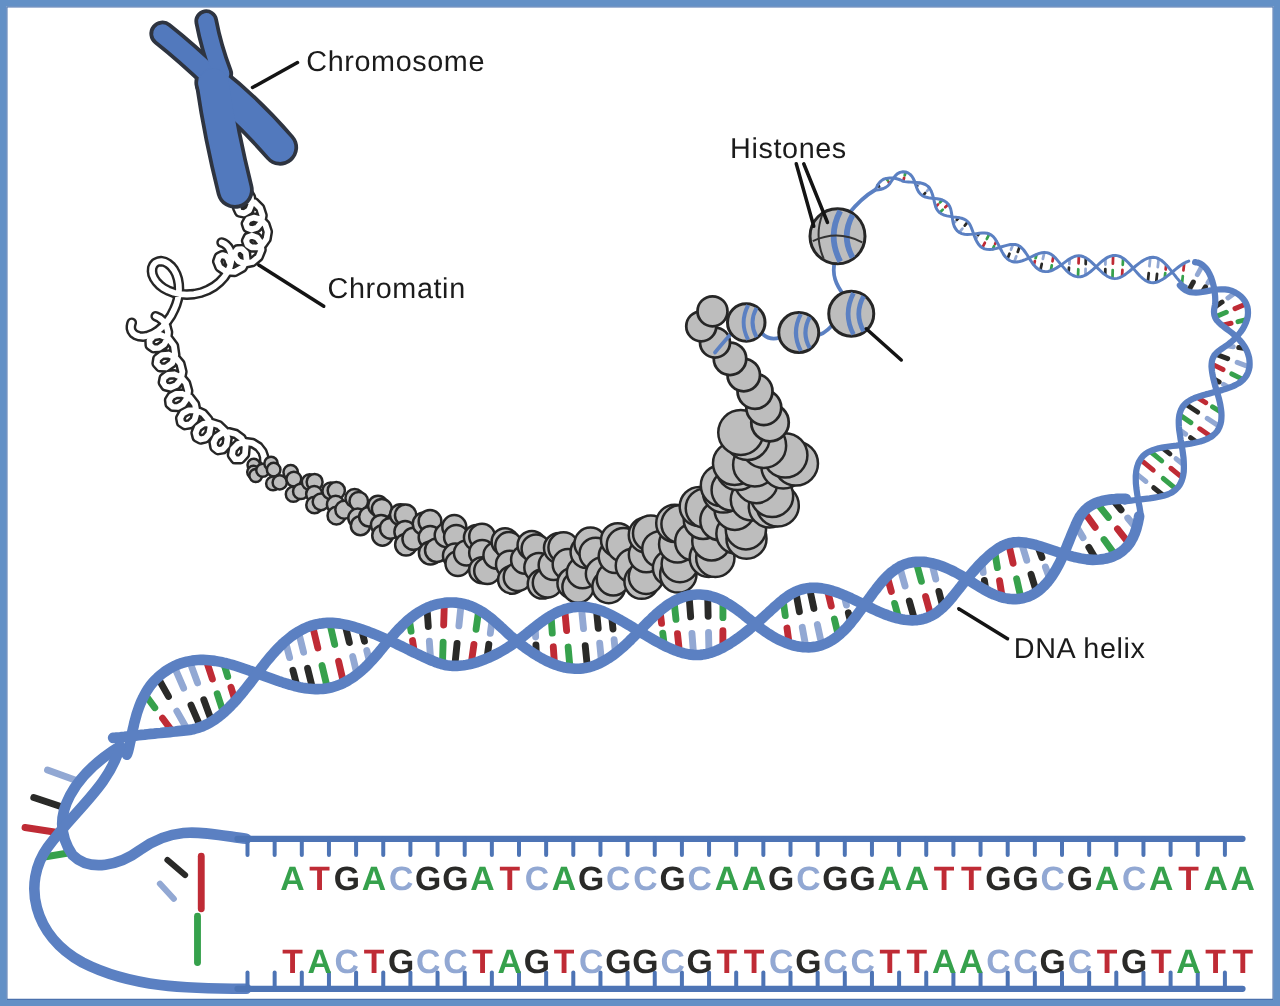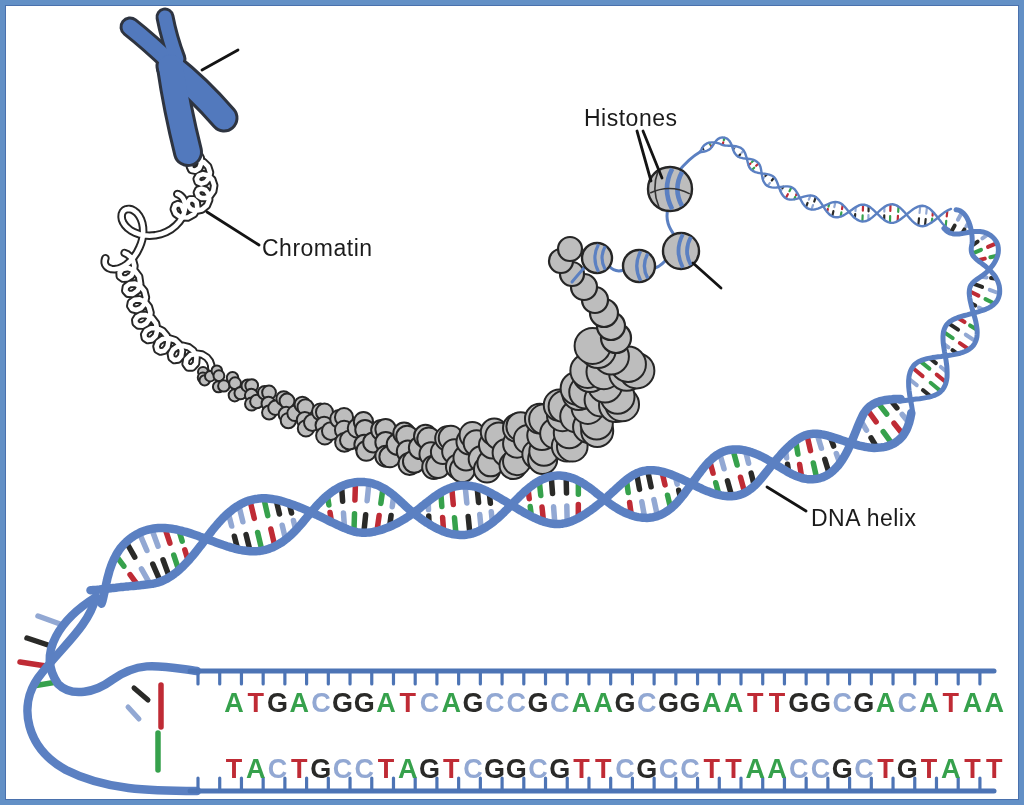--- a/index.html
+++ b/index.html
@@ -2,21 +2,21 @@
 <html><head>
 <meta charset="utf-8">
 <style>
   html,body{margin:0;padding:0;background:#ffffff;}
   #stage{position:relative;width:1024px;height:805px;box-sizing:border-box;
          border:5px solid #6390c6;box-shadow:inset 0 0 0 1px #4a71ad;background:#ffffff;
          font-family:"Liberation Sans",sans-serif;overflow:hidden;}
   #art{position:absolute;left:0;top:0;width:1014px;height:795px;}
   .lbl{position:absolute;font-size:23px;color:#1b1b1b;white-space:nowrap;letter-spacing:0.5px;}
   #lbl-chromosome{left:240px;top:31px;}
-  #lbl-chromatin{left:257px;top:230px;}
+  #lbl-chromatin{left:257px;top:212px;}
   #lbl-histones{left:579px;top:100px;}
   #lbl-nucleosome{left:717px;top:283px;}
   #lbl-dnahelix{left:806px;top:500px;}
   .seqrow{position:absolute;left:0;top:0;}
   .base{position:absolute;width:22px;text-align:center;font-size:27px;font-weight:700;line-height:28px;}
 </style>
 </head>
 <body>
 
 <div id="stage">
@@ -480,20 +480,21 @@
       <g>
         <line x1="238" y1="50" x2="202" y2="70" stroke="#141414" stroke-width="2.8" stroke-linecap="round"></line>
         <line x1="259" y1="245" x2="207" y2="212" stroke="#141414" stroke-width="2.8" stroke-linecap="round"></line>
         <line x1="637" y1="131" x2="651" y2="181" stroke="#141414" stroke-width="2.8" stroke-linecap="round"></line>
         <line x1="643" y1="131" x2="662" y2="178" stroke="#141414" stroke-width="2.8" stroke-linecap="round"></line>
         <line x1="693" y1="263" x2="721" y2="288" stroke="#141414" stroke-width="2.8" stroke-linecap="round"></line>
         <line x1="767" y1="487" x2="806" y2="511" stroke="#141414" stroke-width="2.8" stroke-linecap="round"></line>
       </g>
     </svg>
 
+  <div class="lbl" id="lbl-chromosome">Chromosome</div>
   <div class="lbl" id="lbl-chromatin">Chromatin</div>
   <div class="lbl" id="lbl-histones">Histones</div>
   <div class="lbl" id="lbl-dnahelix">DNA helix</div>
 
   <div class="seqrow" id="seq-top">
       <span class="base" style="left: 218px; top: 684px; color: rgb(54, 161, 76);">A</span>
       <span class="base" style="left: 239.72px; top: 684px; color: rgb(191, 43, 53);">T</span>
       <span class="base" style="left: 261.44px; top: 684px; color: rgb(42, 42, 40);">G</span>
       <span class="base" style="left: 283.16px; top: 684px; color: rgb(54, 161, 76);">A</span>
       <span class="base" style="left: 304.88px; top: 684px; color: rgb(146, 168, 211);">C</span>

